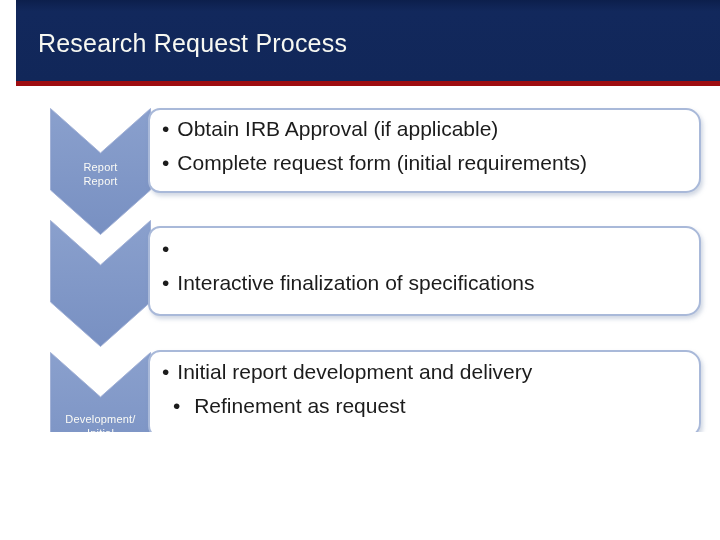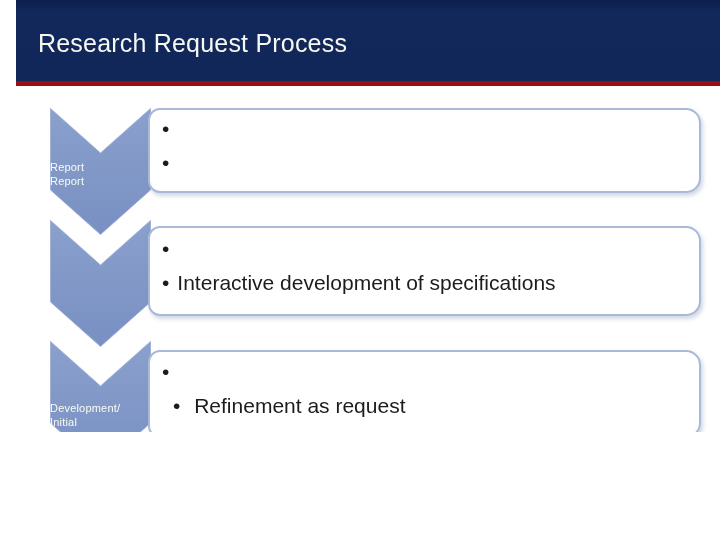--- a/index.html
+++ b/index.html
@@ -16,26 +16,26 @@
     position:absolute; left:22px; top:29px; font-size:25px; letter-spacing:.2px;
     color:#f7f8f2; white-space:nowrap;
   }
   .header-rule {
     position:absolute; left:0; top:81px; width:720px; height:5px; background:#9e0d11;
   }
   
   .chevron { position:absolute; left:34px; width:101px; height:127px; z-index:1; }
   .chevron svg { display:block; }
   .chev-label {
-    position:absolute; left:0; width:101px; text-align:left;
+    position:absolute; left:0; width:101px; text-align:center;
     color:#fbfbf6; font-size:11px; line-height:14px; letter-spacing:.2px;
   }
   .step1 .chev-label { top:52px; }
   .step2 .chev-label, .step3 .chev-label { top:60px; }
-  .c1 { top:108px; } .c2 { top:220px; } .c3 { top:341px; }
+  .c1 { top:108px; } .c2 { top:220px; } .c3 { top:352px; }
   
   .box {
     position:absolute; left:132px; width:553px; box-sizing:border-box; z-index:2;
     background:#ffffff; border:2px solid #a9b9d9; border-radius:12px 15px 15px 12px;
     box-shadow:2px 3px 4px rgba(120,140,175,.35);
     padding:0 10px 0 12px; display:flex; flex-direction:column; justify-content:center;
   }
   .b1 { top:108px; height:85px; }
   .b2 { top:226px; height:90px; }
   .b3 { top:350px; height:88px; }
@@ -94,39 +94,42 @@
       </svg>
       <div class="chev-label">
         <div>Development/</div>
         <div>Initial</div>
       </div>
     </div>
 
     <div class="box b1">
       <div class="bullet-line">
         <span class="bullet-marker">•</span>
+        <span class="bullet-text">Obtain IRB Approval (if applicable)</span>
       </div>
       <div class="bullet-line">
         <span class="bullet-marker">•</span>
+        <span class="bullet-text">Complete request form (initial requirements)</span>
       </div>
     </div>
 
     <div class="box b2">
       <div class="bullet-line">
         <span class="bullet-marker">•</span>
       </div>
       <div class="bullet-line">
         <span class="bullet-marker">•</span>
-        <span class="bullet-text">Interactive development of specifications</span>
+        <span class="bullet-text">Interactive finalization of specifications</span>
       </div>
     </div>
 
     <div class="box b3">
       <div class="bullet-line">
         <span class="bullet-marker">•</span>
+        <span class="bullet-text">Initial report development and delivery</span>
       </div>
       <div class="bullet-line indent">
         <span class="bullet-marker">•</span>
         <span class="bullet-text"> Refinement as request</span>
       </div>
     </div>
 
   </div>
 
   <div class="footer-rule"></div>

